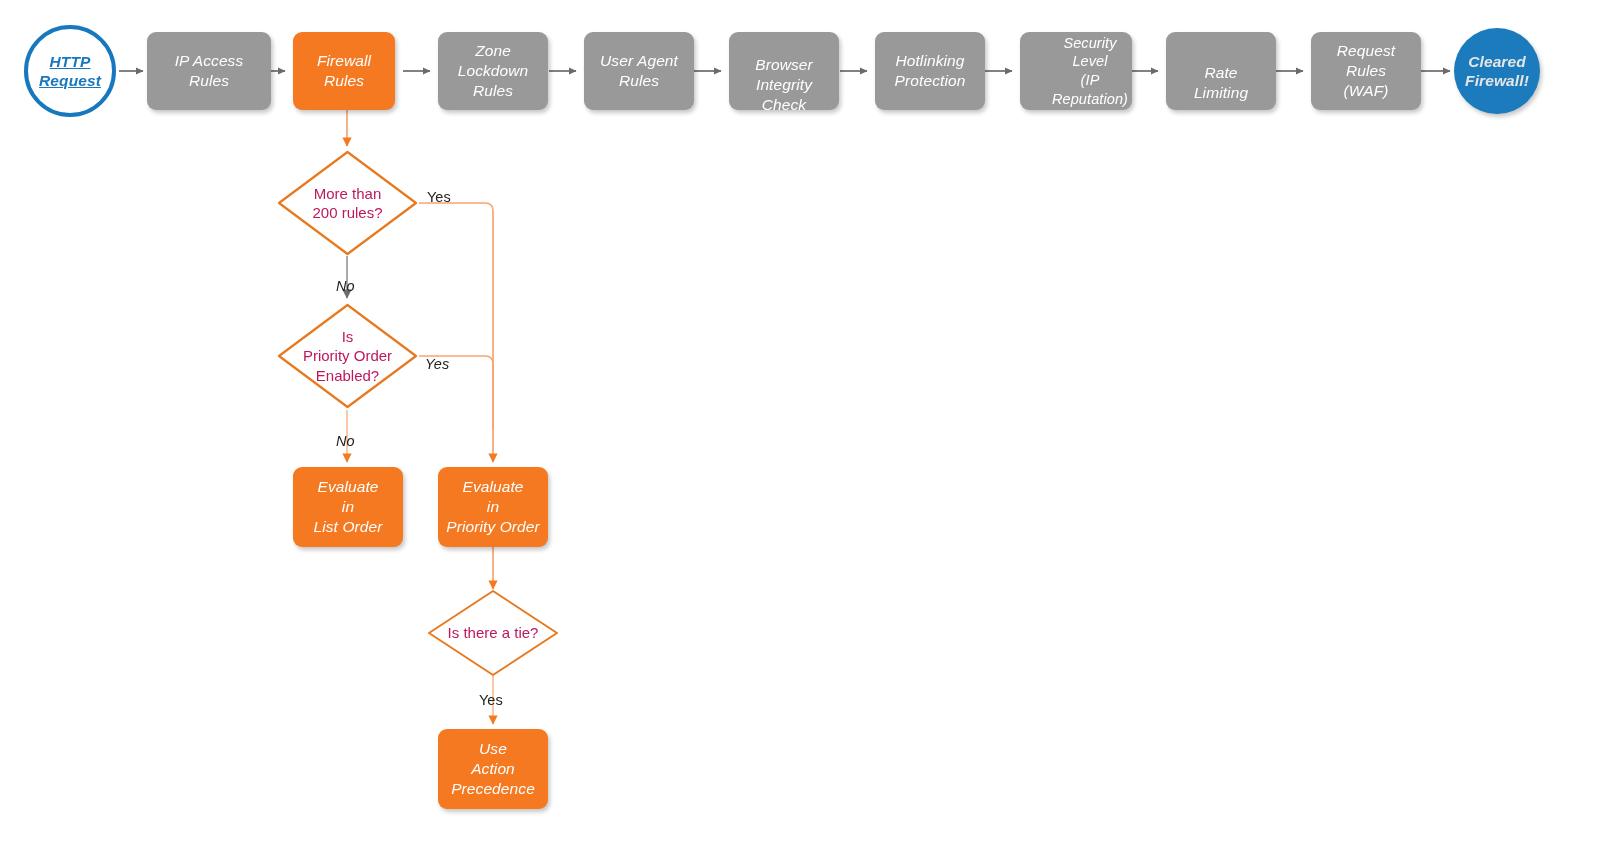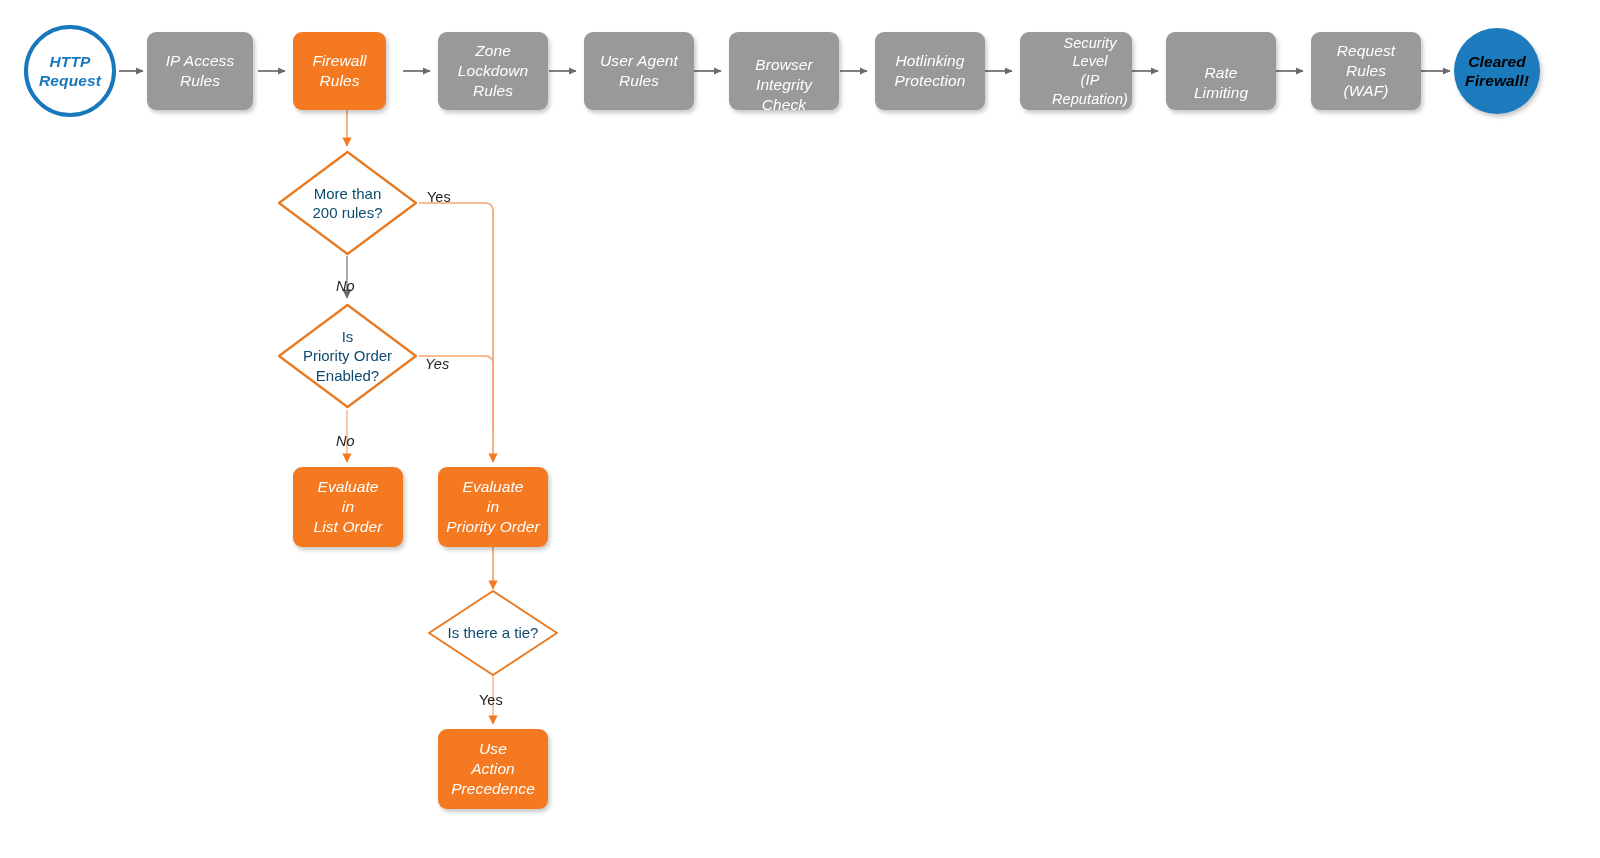--- a/index.html
+++ b/index.html
@@ -56,21 +56,21 @@
     line-height: 1.25;
     letter-spacing: .1px;
   }
   .terminal.hollow {
     background: #ffffff;
     border: 4px solid #1878BE;
     color: #1878BE;
   }
   .terminal.filled {
     background: #1B7BBD;
-    color: #000000;
+    color: #e5e5e5;
     box-shadow: 2px 3px 4px rgba(0,0,0,.22);
   }
 
   
   .diamond {
     position: absolute;
   }
   .diamond svg {
     position: absolute;
     left: 0;
@@ -80,21 +80,21 @@
   .diamond .dlabel {
     position: absolute;
     left: 0;
     top: 0;
     width: 100%;
     height: 100%;
     display: flex;
     align-items: center;
     justify-content: center;
     text-align: center;
-    color: #0c4a6e;
+    color: #be185d;
     font-size: 15px;
     line-height: 1.3;
   }
 
   
   .elabel {
     position: absolute;
     font-size: 14.5px;
     font-style: italic;
     color: #23231f;
@@ -150,30 +150,30 @@
     <path d="M347,410 L347,462" stroke="#F9BE98" stroke-width="1.7" fill="none" marker-end="url(#ah-orange)"></path>
 
     
     <path d="M493,546 L493,589" stroke="#F7A573" stroke-width="1.7" fill="none" marker-end="url(#ah-orange)"></path>
 
      Use Action Precedence --&gt;
     <path d="M493,676 L493,724" stroke="#F9BE98" stroke-width="1.7" fill="none" marker-end="url(#ah-orange)"></path>
   </svg>
 
   <div class="node terminal hollow" style="left:24px; top:25px; width:92px; height:92px;">
-    <span style="white-space:pre-line;">HTTP
+    <span style="white-space:pre-line;text-decoration:underline;">HTTP
 Request</span>
   </div>
 
-  <div class="node proc gray" style="left:147px; top:32px; width:106px; height:78px;">
+  <div class="node proc gray" style="left:147px; top:32px; width:124px; height:78px;">
     <span style="white-space:pre-line;">IP Access
 Rules</span>
   </div>
 
-  <div class="node proc orange" style="left:293px; top:32px; width:93px; height:78px;">
+  <div class="node proc orange" style="left:293px; top:32px; width:102px; height:78px;">
     <span style="white-space:pre-line;">Firewall
 Rules</span>
   </div>
 
   <div class="node proc gray" style="left:438px; top:32px; width:110px; height:78px;">
     <span style="white-space:pre-line;">Zone
 Lockdown
 Rules</span>
   </div>
 

